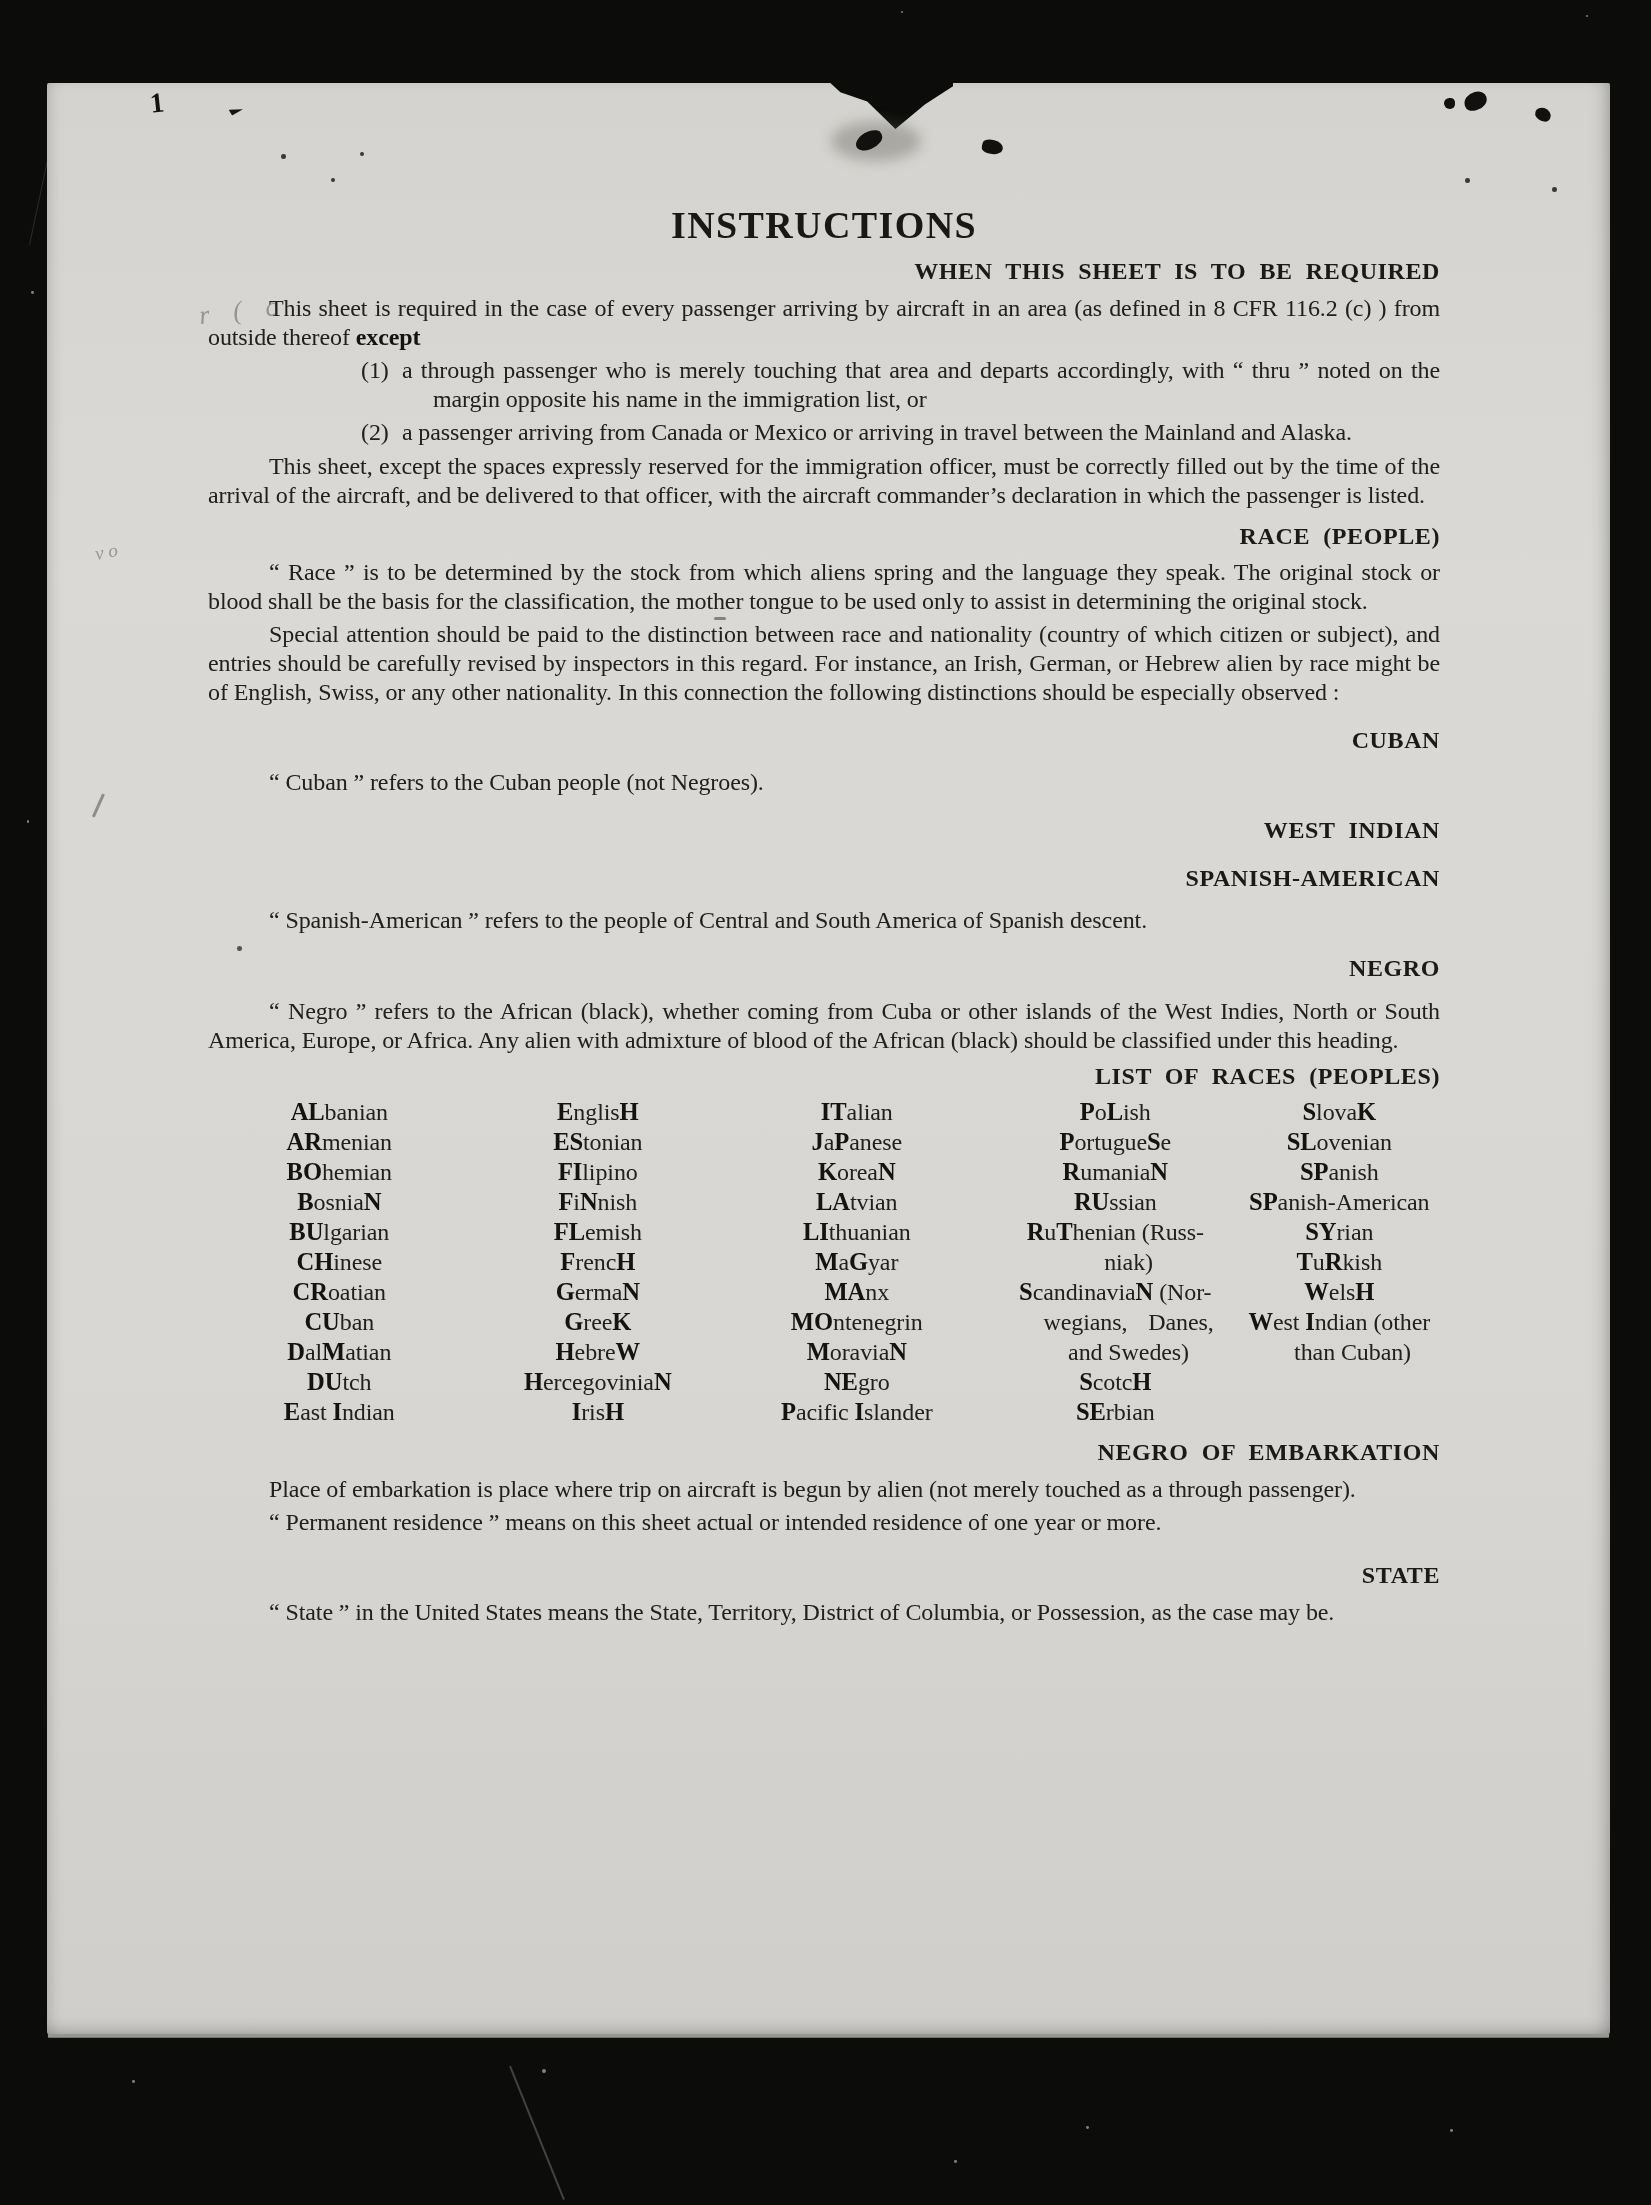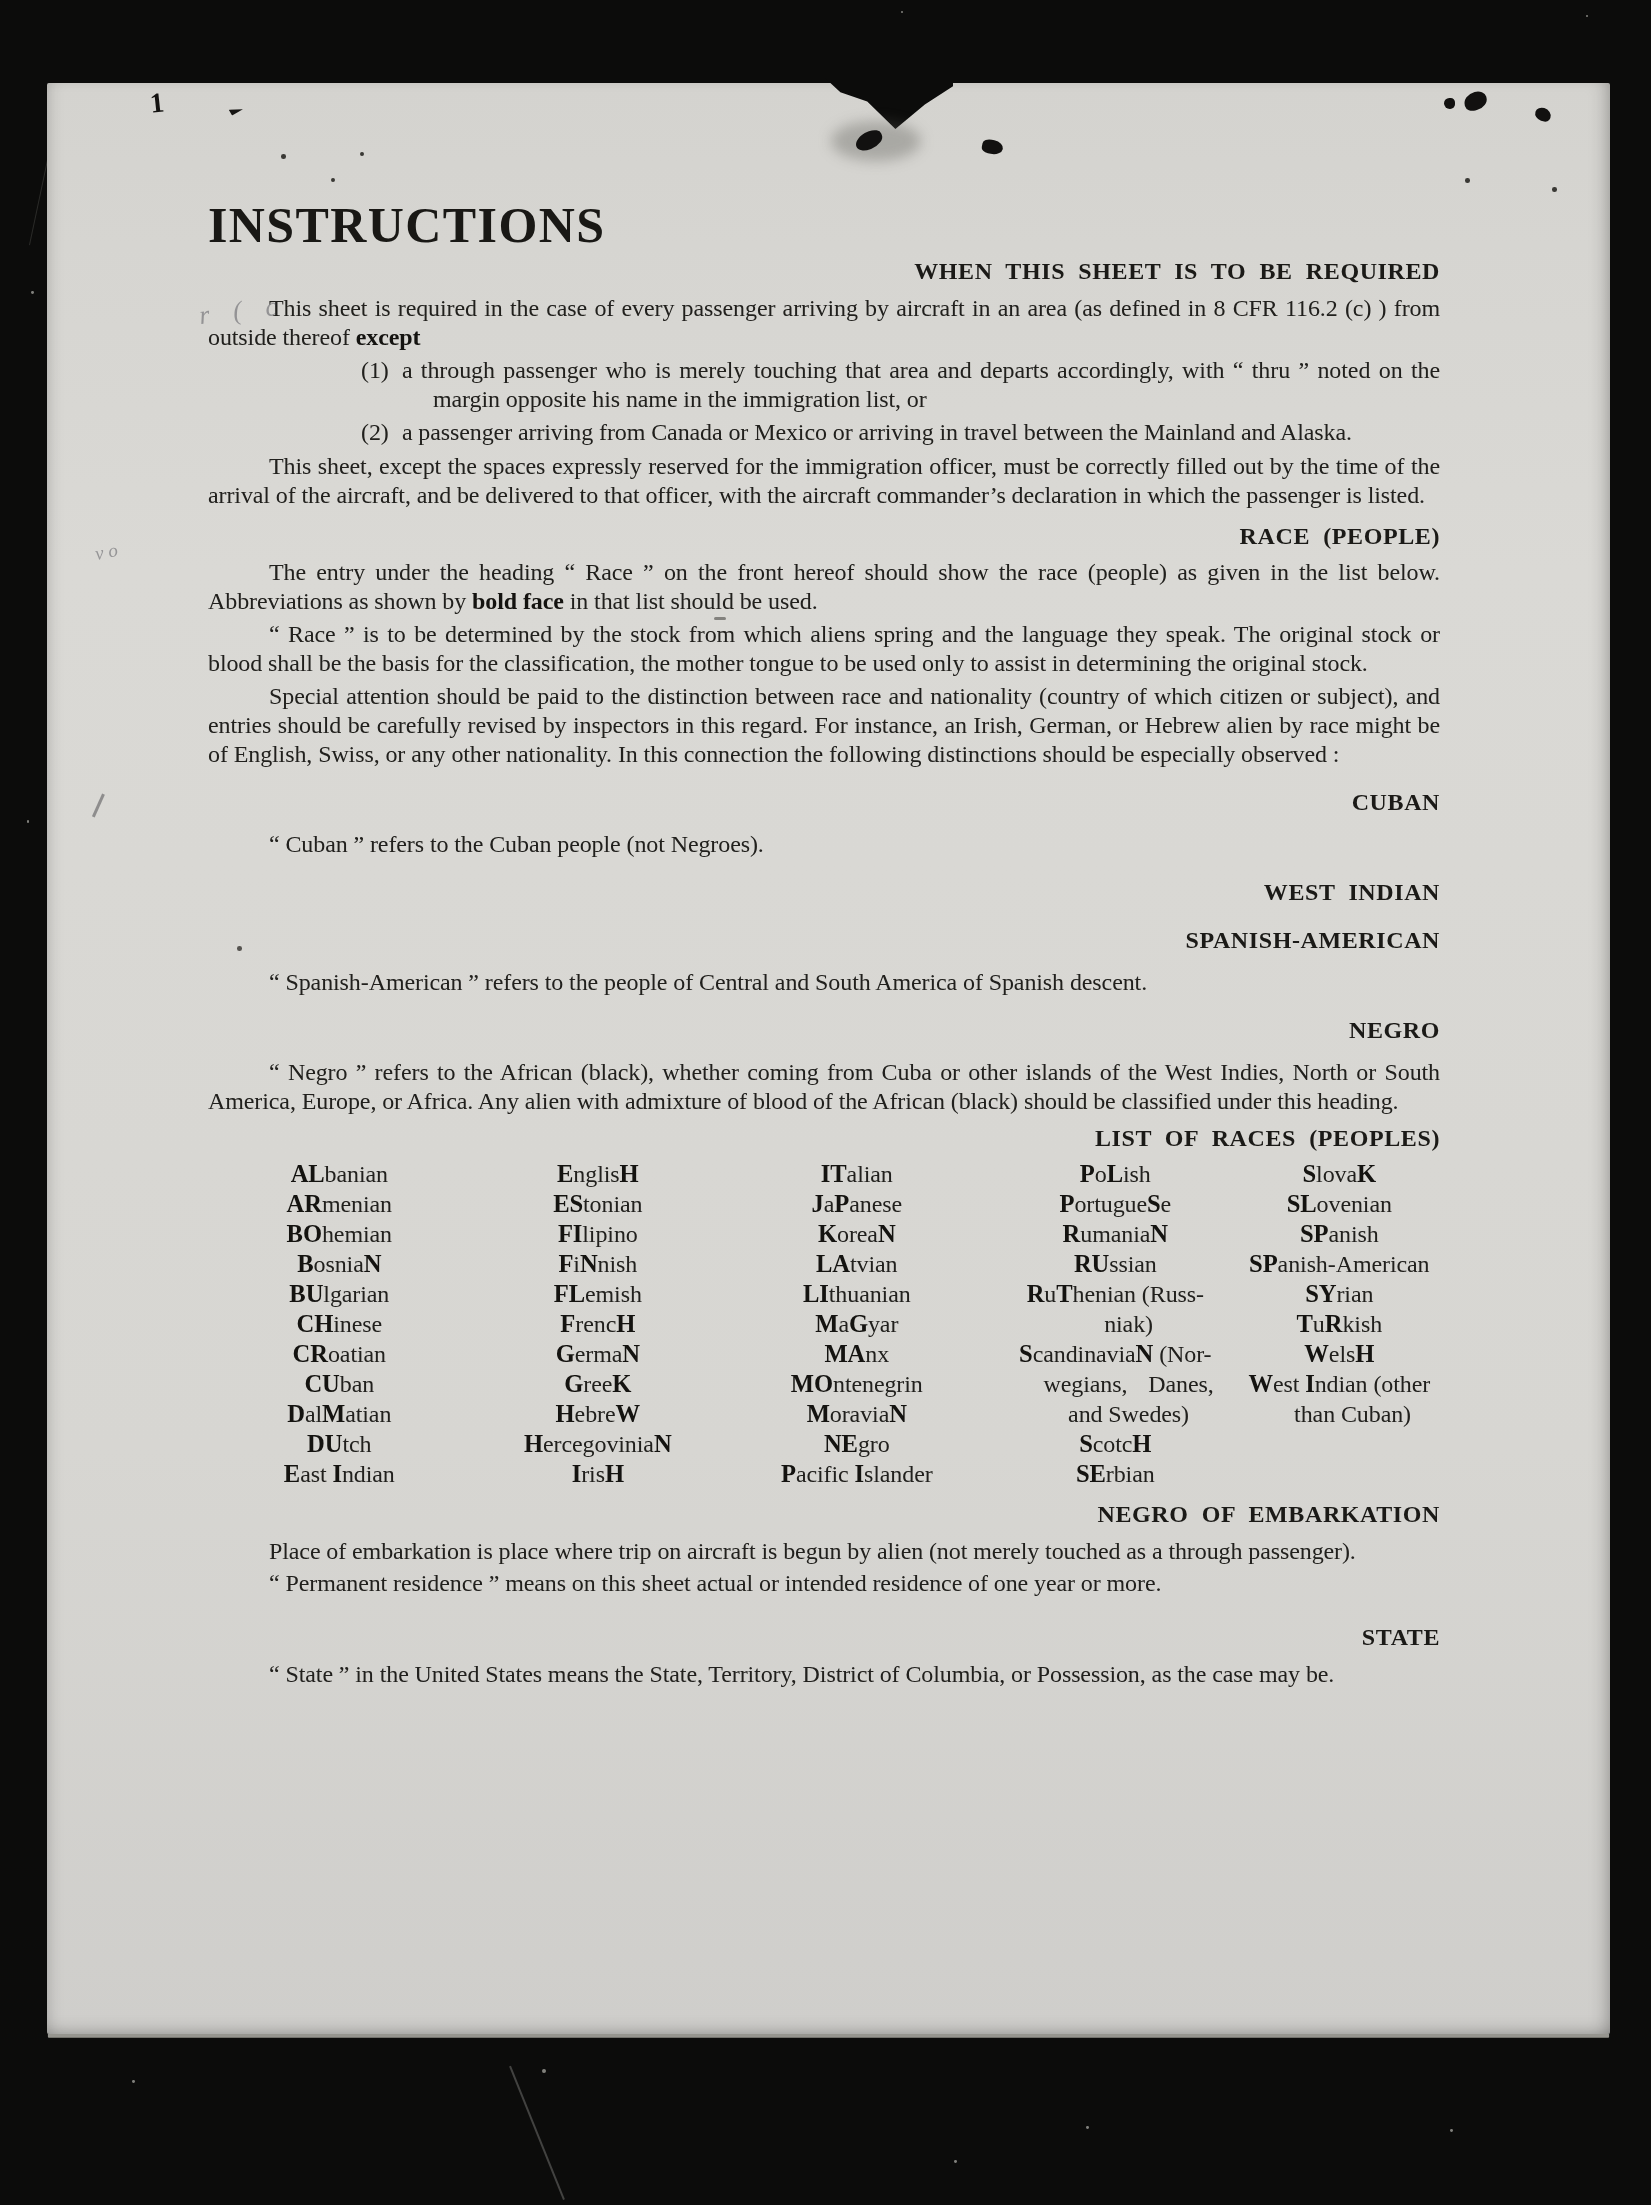--- a/index.html
+++ b/index.html
@@ -16,22 +16,22 @@
                inset 0 -11.4px 17px -9.5px rgba(0,0,0,.22),
                0 4.7px 0 -0.9px #96958f;
     border-radius:1.9px;
     overflow:hidden;
   }
   .content{
     position:absolute;left:161px;top:0;width:1232px;
     color:#21201d;font-size:24px;line-height:29px;letter-spacing:-0.1px;
   }
   .doc-title{
-    margin:121px 0 9.5px;text-align:left;
-    font-size:50px;line-height:42px;font-weight:bold;letter-spacing:1.4px;color:#191815;font-family:Liberation Serif, serif;
+    margin:121px 0 9.5px;text-align:center;
+    font-size:38px;line-height:42px;font-weight:bold;letter-spacing:1.4px;color:#191815;font-family:Liberation Serif, serif;
   }
   .sec-h{
     font-size:24px;line-height:29px;font-weight:bold;text-align:right;
     margin:11.4px 0 7.6px;word-spacing:6.6px;letter-spacing:0.6px;color:#1b1a17;
   }
   .sub-h{margin:19px 0 13.2px;}
   .sec-h--tight{margin:7.6px 0 5.7px;}
   .sec-h--state{margin-top:24.6px;}
   .para{margin:0 0 3.8px;text-indent:61px;text-align:justify;}
   .para b,.list-item b{color:#141310;}
@@ -80,21 +80,20 @@
 
     <div class="sec-h">WHEN THIS SHEET IS TO BE REQUIRED</div>
     <p class="para">This sheet is required in the case of every passenger arriving by aircraft in an area (as defined in 8 CFR 116.2 (c) ) from outside thereof <b>except</b></p>
 
     <div class="list-item"><span class="num">(1)</span><span>a through passenger who is merely touching that area and departs accordingly, with “ thru ” noted on the margin opposite his name in the immigration list, or</span></div>
     <div class="list-item"><span class="num">(2)</span><span>a passenger arriving from Canada or Mexico or arriving in travel between the Mainland and Alaska.</span></div>
 
     <p class="para">This sheet, except the spaces expressly reserved for the immigration officer, must be correctly filled out by the time of the arrival of the aircraft, and be delivered to that officer, with the aircraft commander’s declaration in which the passenger is listed.</p>
 
     <div class="sec-h">RACE (PEOPLE)</div>
-    <p class="para">The entry under the heading “ Race ” on the front hereof should show the race (people) as given in the list below.  Abbreviations as shown by <b>bold face</b> in that list should be used.</p>
     <p class="para">“ Race ” is to be determined by the stock from which aliens spring and the language they speak.  The original stock or blood shall be the basis for the classification, the mother tongue to be used only to assist in determining the original stock.</p>
     <p class="para">Special attention should be paid to the distinction between race and nationality (country of which citizen or subject), and entries should be carefully revised by inspectors in this regard.  For instance, an Irish, German, or Hebrew alien by race might be of English, Swiss, or any other nationality.  In this connection the following distinctions should be especially observed :</p>
 
     <div class="sec-h sub-h">CUBAN</div>
     <p class="para">“ Cuban ” refers to the Cuban people (not Negroes).</p>
 
     <div class="sec-h sub-h">WEST INDIAN</div>
 
     <div class="sec-h sub-h">SPANISH-AMERICAN</div>
     <p class="para">“ Spanish-American ” refers to the people of Central and South America of Spanish descent.</p>

